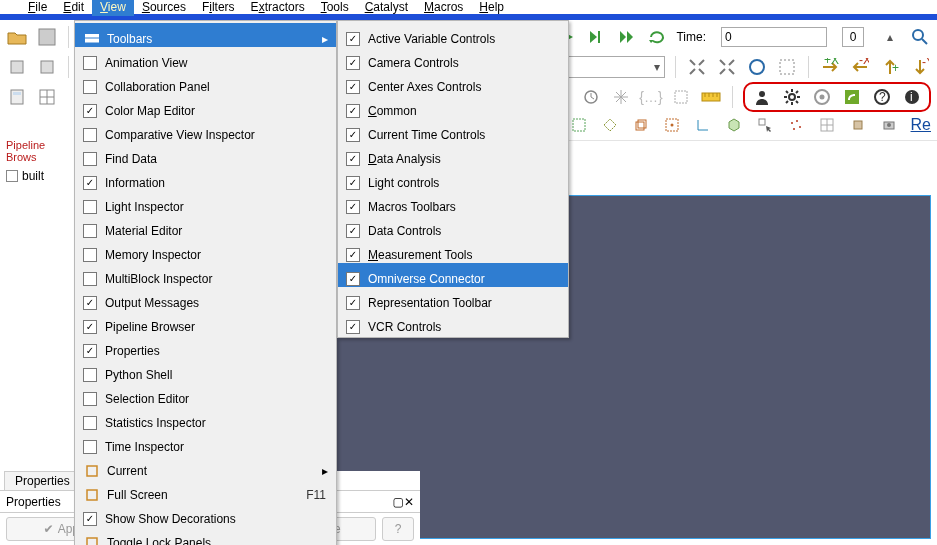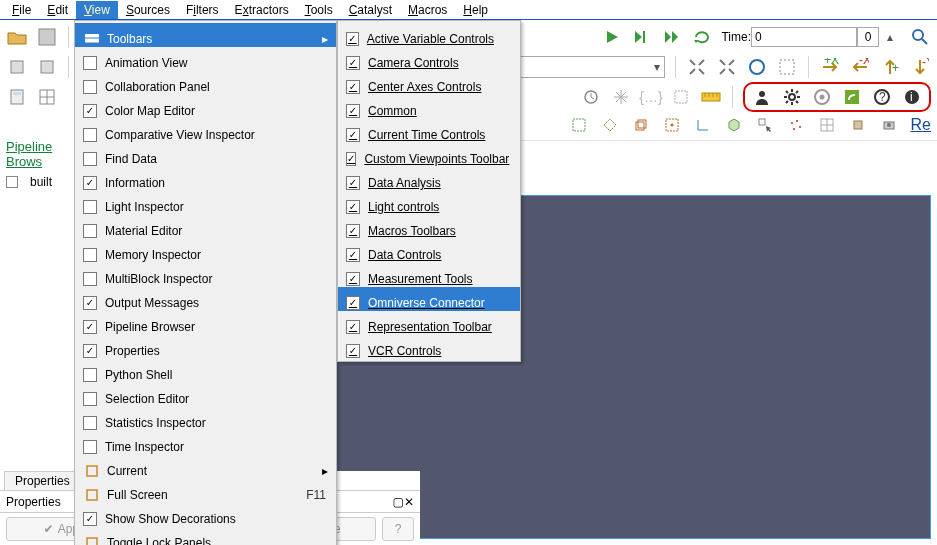--- a/index.html
+++ b/index.html
@@ -1,43 +1,43 @@
 <!DOCTYPE html>
 <html><head>
 <meta charset="utf-8">
 <style>
   * { box-sizing: border-box; margin: 0; padding: 0; font-family: "Segoe UI", Tahoma, sans-serif; font-size: 12px; }
   body { width: 937px; height: 545px; background: #fff; overflow: hidden; position: relative; color: #000; }
 
   
-  .menubar { height: 20px; display: flex; align-items: center; gap: 0; padding: 0 4px; background: #fff; border-bottom: 1px solid #1d4ed8; }
+  .menubar { height: 20px; display: flex; align-items: center; gap: 0; padding: 0 20px; background: #fff; border-bottom: 6px solid #1d4ed8; }
   .menubar .item { padding: 2px 8px; cursor: default; }
   .menubar .item.active { background: #2f7dd1; color: #fef9c3; }
   .menubar .item .ul { text-decoration: underline; }
 
   
   .toolbars { padding: 2px 6px; border-bottom: 1px solid #e4e4e4; }
   .tbrow { height: 30px; display: flex; align-items: center; gap: 8px; }
   .tbrow .sep { width: 1px; height: 22px; background: #d6d6d6; margin: 0 2px; }
   .tbicon { width: 22px; height: 22px; display: inline-flex; align-items: center; justify-content: center; color: #555; }
   .tbicon svg { display: block; }
   .tbrow .spacer { flex: 1; }
-  .timebox { display: flex; align-items: center; gap: 0; }
+  .timebox { display: flex; align-items: center; gap: 15px; }
   .timebox input { width: 106px; height: 20px; border: 1px solid #aaa; padding: 0 3px; font-size: 12px; }
   .timebox .spin { width: 22px; height: 20px; border:1px solid #aaa; display:flex; align-items:center; justify-content:center; }
   .dropdown { width: 190px; height: 22px; border: 1px solid #aaa; display:flex; align-items:center; justify-content:flex-end; padding-right:4px; }
   .dropdown::after { content:"▾"; color:#555; }
   .highlight-group { border: 2px solid #d90000; border-radius: 10px; padding: 2px 6px; display:flex; gap:8px; align-items:center; }
   .render-link { color:#124a9f; text-decoration: underline; margin-left:auto; font-size:16px; }
 
   
   .content { display:flex; position:absolute; top:135px; bottom:0; left:0; right:0; }
   .pipeline { width: 78px; background:#fff; border-right:1px solid #d9d9d9; }
-  .panel-label { padding:4px 6px; font-size:13px; color:#15803d;text-decoration:underline; }
-  .builtin { display:flex; align-items:center; gap:12px; padding:2px 6px; }
+  .panel-label { padding:4px 6px; font-size:11px; color:#b91c1c; }
+  .builtin { display:flex; align-items:center; gap:4px; padding:2px 6px; }
   .builtin .box { width:12px; height:12px; border:1px solid #888; display:inline-block; }
 
   
   .viewport-wrap { flex:1; display:flex; flex-direction:column; }
   .viewport { flex:1; background:#52576e; border:1px solid #39a0e6; margin:2px 6px 6px 6px; }
 
   
   .props { position:absolute; left:0; bottom:0; width:420px; background:#fff; }
   .props .tab { display:inline-block; border:1px solid #ccc; border-bottom:none; padding:2px 10px; margin-left:4px; background:#f3f3f3; }
   .props .row { height:22px; border-top:1px solid #ccc; display:flex; align-items:center; padding:0 6px; }
@@ -50,21 +50,21 @@
   .menu .mi { height:24px; display:flex; align-items:center; padding:8px 26px 0 8px; cursor:default; white-space:nowrap; position:relative; }
   .menu .mi.hl { background:#2f7dd1; color:#fff; }
   .menu .mi .ck { width:14px; height:14px; border:1px solid #777; margin-right:8px; background:#fff; display:inline-flex; align-items:center; justify-content:center; font-size:10px; line-height:10px; color:#000; }
   .menu .mi .ck.checked::before { content:"✓"; }
   .menu .mi .iconslot { width:18px; height:18px; margin-right:6px; display:inline-flex; align-items:center; justify-content:center; }
   .menu .mi .ul { text-decoration: underline; }
   .menu .mi .arrow { position:absolute; right:8px; }
   .menu .mi .shortcut { position:absolute; right:10px; color:#333; }
 
   .view-menu { top:20px; left:74px; width:263px; }
-  .sub-menu  { top:20px; left:337px; width:184px;text-decoration:underline; }
+  .sub-menu  { top:20px; left:337px; width:232px; }
 </style>
 </head>
 <body>
 
 <div class="menubar">
   <div class="item"><span class="ul">F</span>ile</div>
   <div class="item"><span class="ul">E</span>dit</div>
   <div class="item active"><span class="ul">V</span>iew</div>
   <div class="item"><span class="ul">S</span>ources</div>
   <div class="item">F<span class="ul">i</span>lters</div>
@@ -499,24 +499,20 @@
       <div class="mi">
         <span class="ck checked"></span>
         <span><span class="ul">C</span>ommon</span>
       </div>
       <div class="mi">
         <span class="ck checked"></span>
         <span>Current Time Controls</span>
       </div>
       <div class="mi">
         <span class="ck checked"></span>
-        <span>Custom Viewpoints Toolbar</span>
-      </div>
-      <div class="mi">
-        <span class="ck checked"></span>
         <span><span class="ul">D</span>ata Analysis</span>
       </div>
       <div class="mi">
         <span class="ck checked"></span>
         <span>Light controls</span>
       </div>
       <div class="mi">
         <span class="ck checked"></span>
         <span>Macros Toolbars</span>
       </div>

